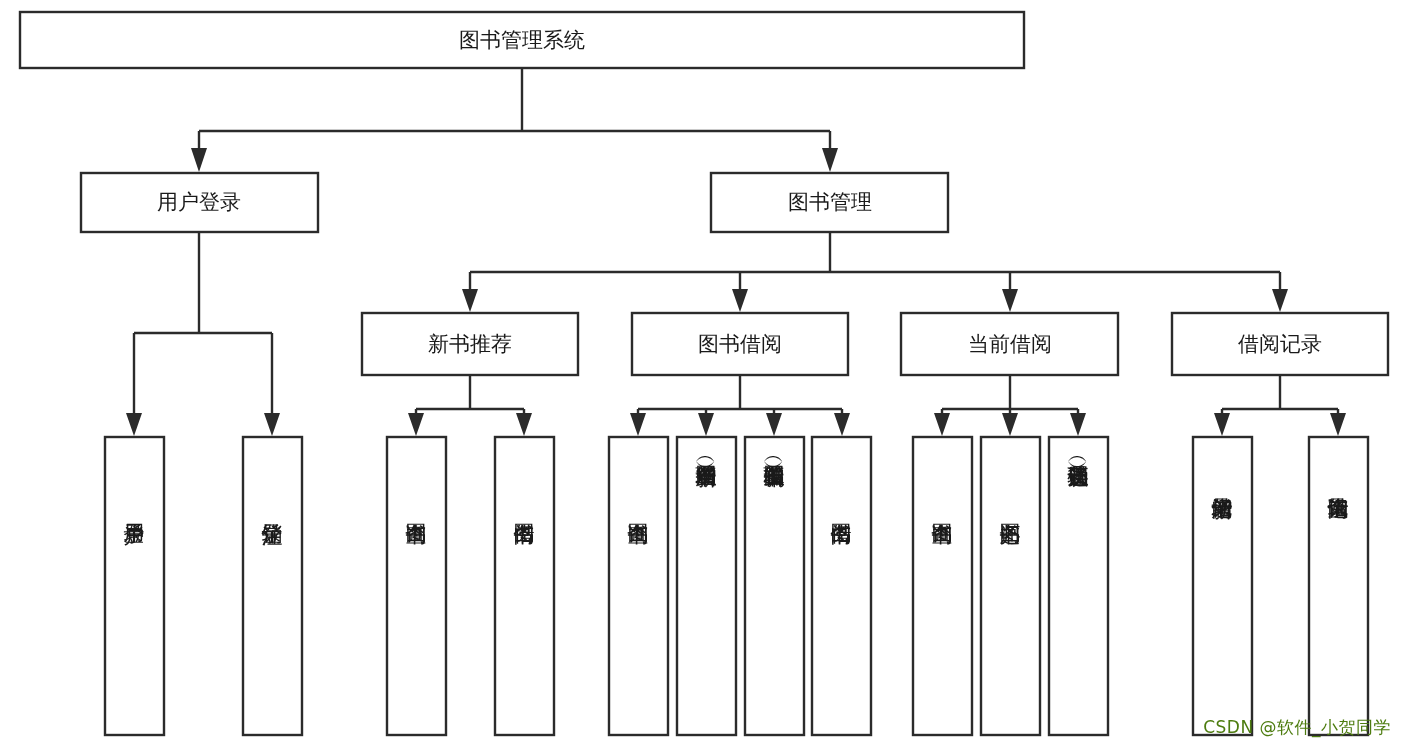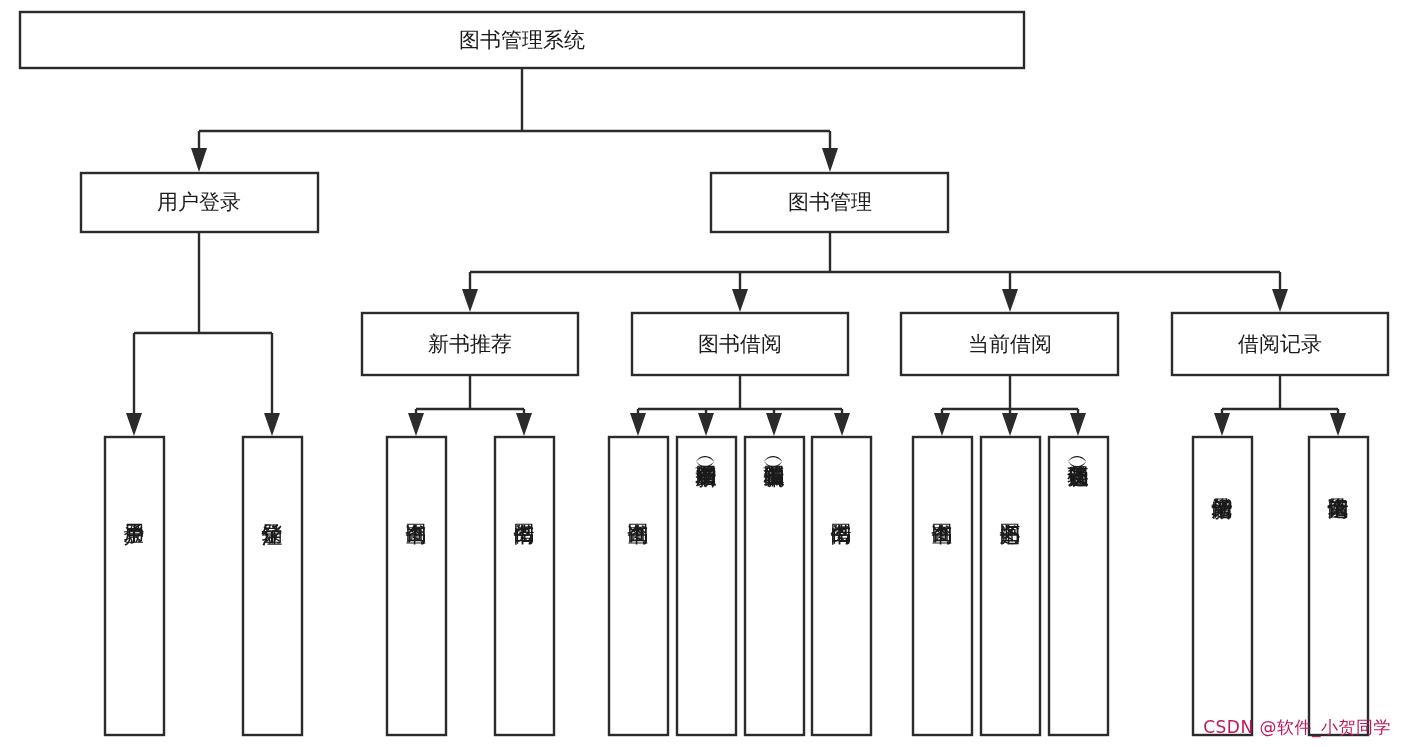--- a/index.html
+++ b/index.html
@@ -55,21 +55,21 @@
     text-orientation: upright;
     text-anchor: middle;
     white-space: pre;
   }
   .watermark {
     position: absolute;
     right: 14px;
     bottom: 8px;
     font-family: "DejaVu Sans", "Liberation Sans", sans-serif;
     font-size: 17px;
-    color: #be185d;
+    color: #4d7c0f;
     letter-spacing: 0.5px;
     user-select: none;
     pointer-events: none;
     white-space: nowrap;
   }
 </style>
 </head>
 <body>
 
 <div id="diagram-root">

